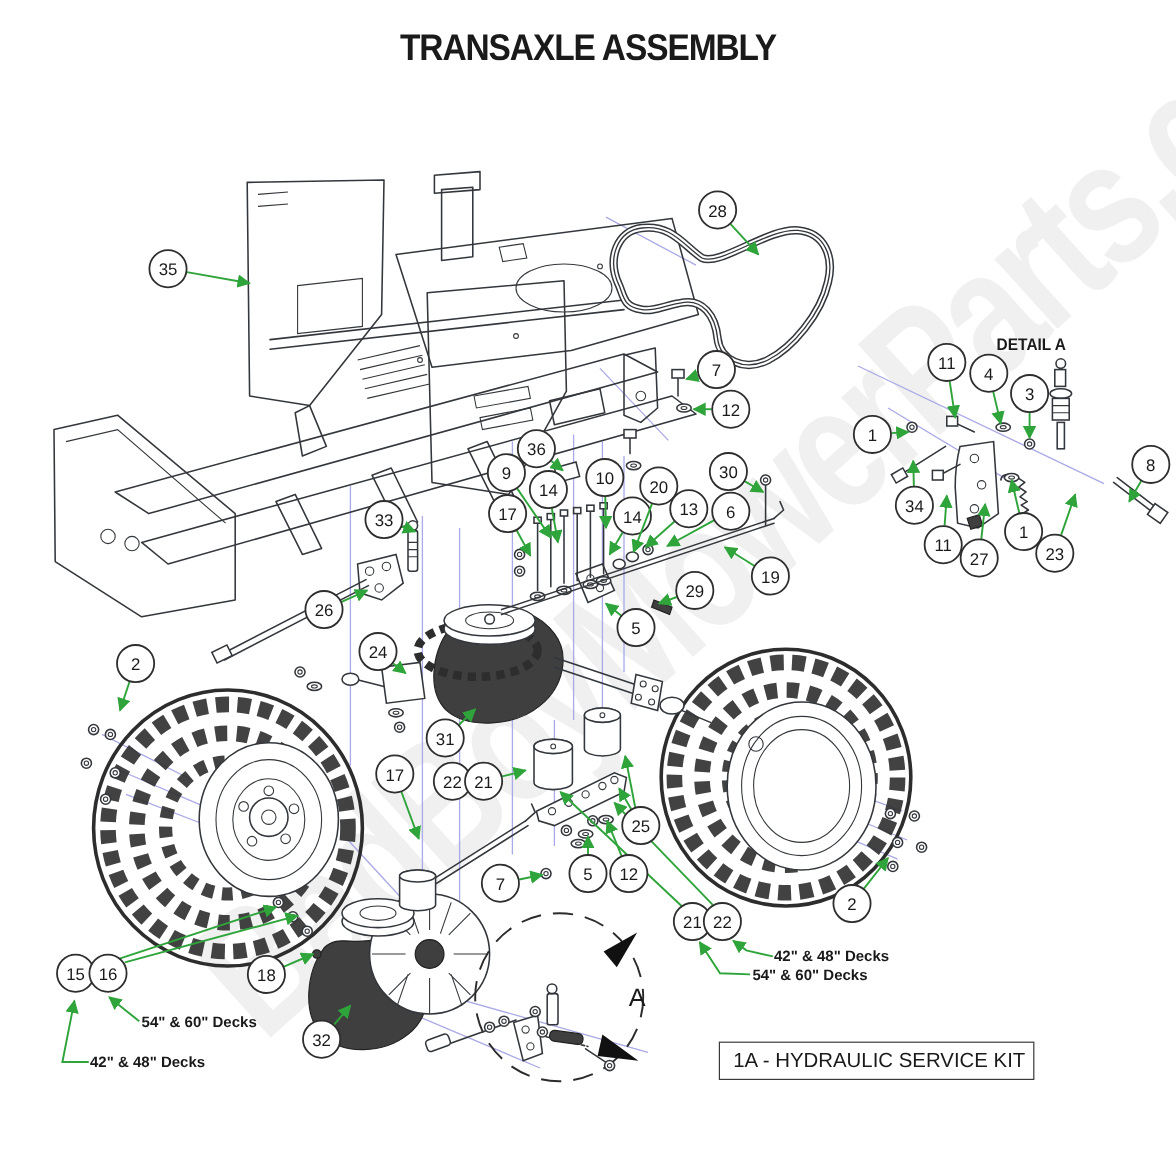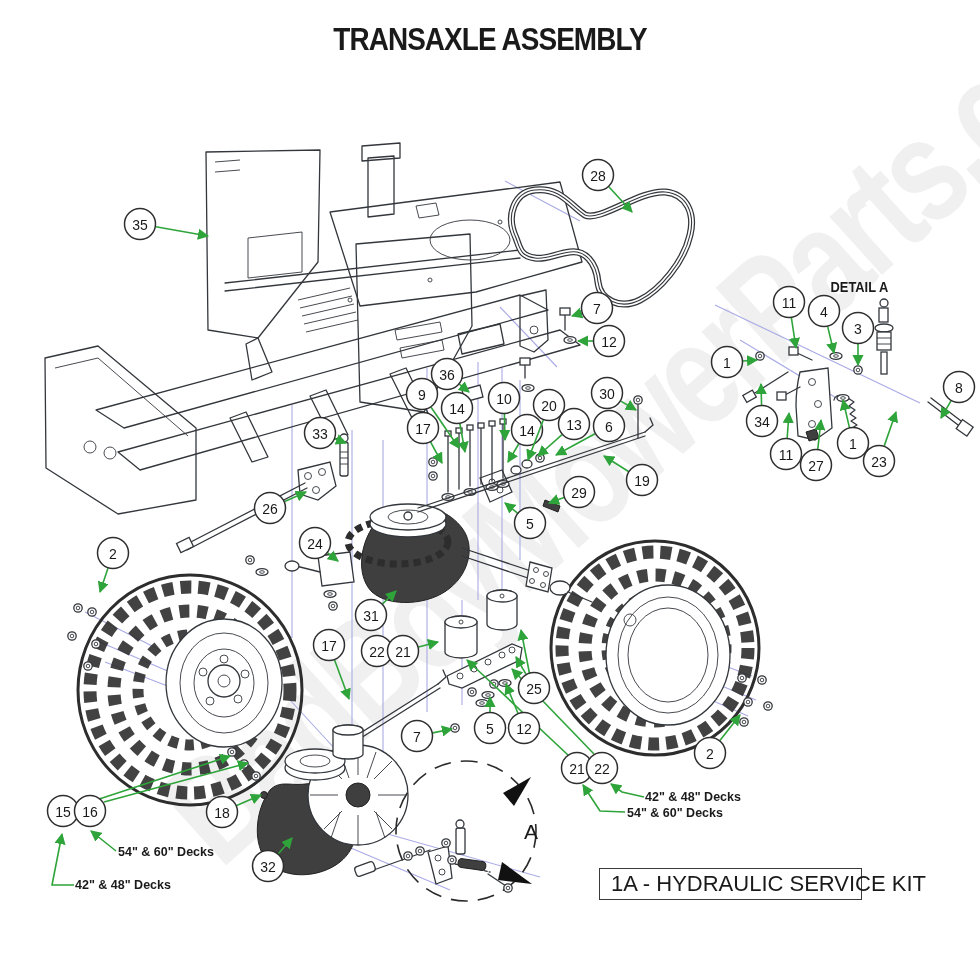--- a/index.html
+++ b/index.html
@@ -20,21 +20,21 @@
   .leader{fill:none;stroke:#2ea43a;stroke-width:1.6;}
   .callout circle{fill:#fff;stroke:#2e2e2e;stroke-width:1.5;}
   .callout text{font:14px "Liberation Sans",sans-serif;fill:#1a1a1a;
                 text-anchor:middle;dominant-baseline:central;}
   .txt{position:absolute;z-index:3;white-space:nowrap;}
   #title{left:50%;top:22px;transform:translateX(-50%) scaleX(.9);
          font-size:31px;font-weight:bold;letter-spacing:-1px;}
   #detail-a{left:828px;top:279px;font-size:14px;font-weight:bold;transform:scaleX(.92);}
   #section-a{left:524px;top:820px;font-size:21px;}
   #kit-box{left:599px;top:868px;width:250px;height:30px;border:1.5px solid #3a3a3a;
-           padding-left:11px;line-height:30px;font-size:22px;}
+           padding-left:11px;line-height:30px;font-size:17px;}
   .decklabel{font-size:12.5px;font-weight:bold;}
   #dl-5460-left{left:118px;top:845px;} #dl-4248-left{left:75px;top:878px;}
   #dl-4248-right{left:645px;top:790px;} #dl-5460-right{left:627px;top:806px;}
 </style>
 </head>
 <body>
 
 <div id="stage">
   <div id="watermark">BadBoyMowerParts.com</div>
 

